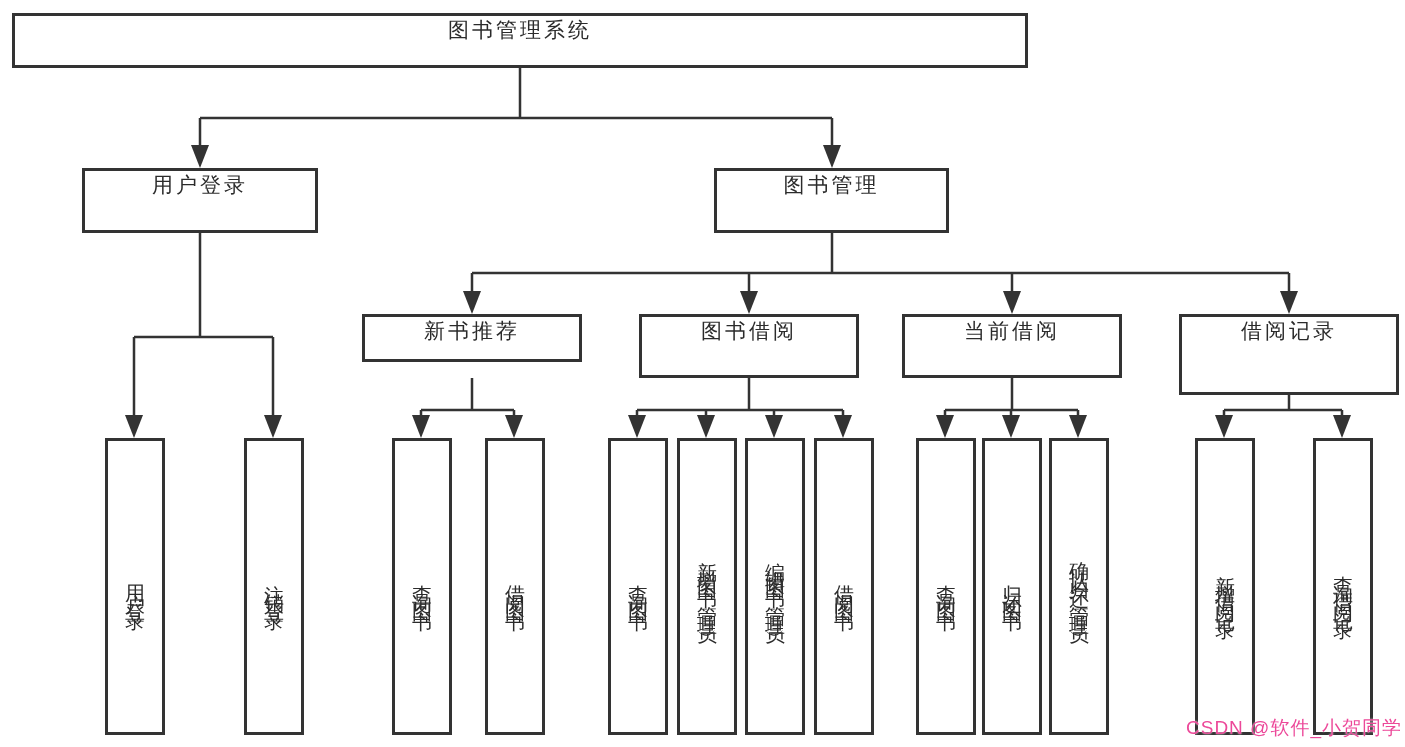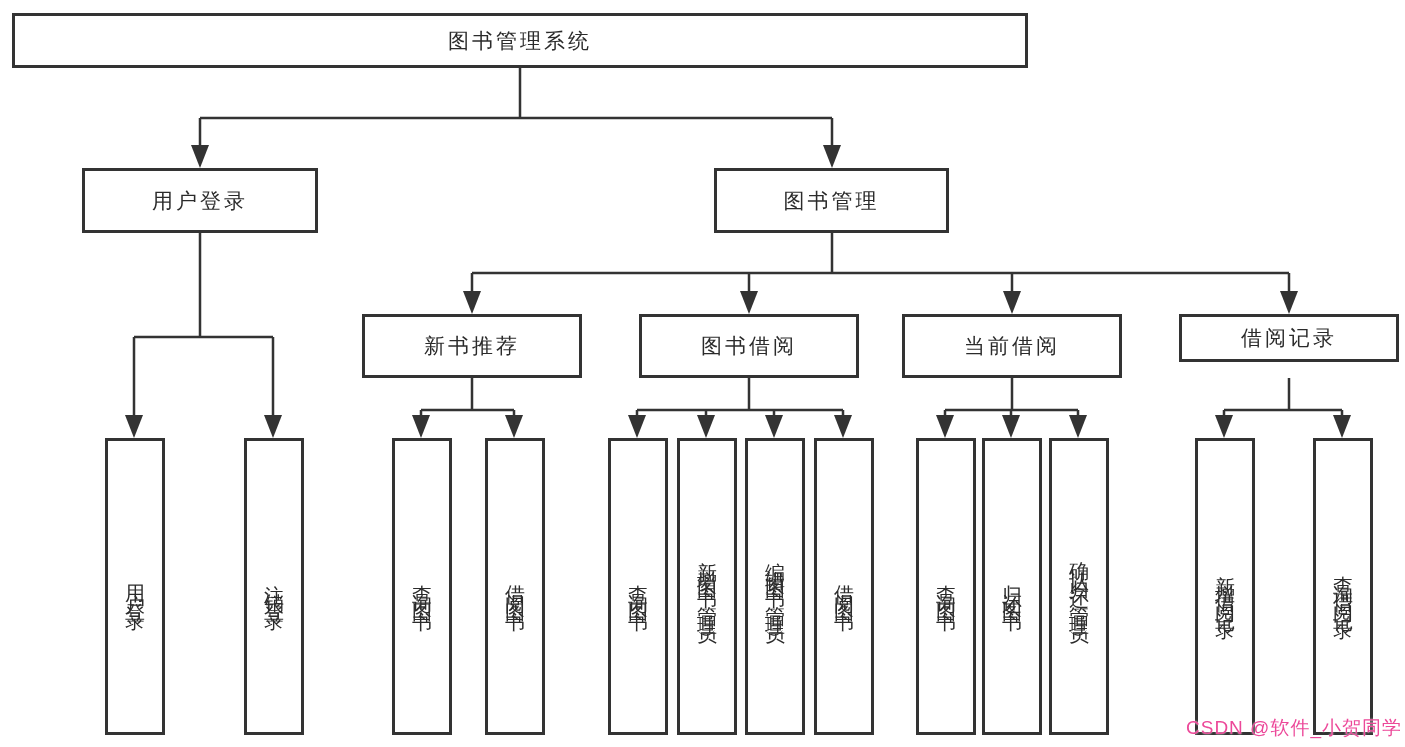--- a/index.html
+++ b/index.html
@@ -5,21 +5,21 @@
   html,body{margin:0;padding:0;background:#ffffff;}
   .canvas{
     position:relative;width:1405px;height:747px;background:#ffffff;overflow:hidden;
     font-family:"Liberation Sans","DejaVu Sans",sans-serif;color:#2b2b2b;
   }
   .wires{position:absolute;left:0;top:0;}
   .ln{stroke:#333333;stroke-width:2.5;fill:none;}
   .arrow{fill:#333333;stroke:none;}
   .box{
     position:absolute;box-sizing:border-box;background:#ffffff;border:3px solid #333333;
-    display:flex;align-items:center;justify-content:center;
+    display:flex;justify-content:center;
     font-size:21px;letter-spacing:3px;white-space:nowrap;
   }
   .leaf{
     position:absolute;box-sizing:border-box;background:#ffffff;border:3px solid #333333;
     top:438px;height:297px;width:60px;
     display:flex;align-items:center;justify-content:center;
   }
   .vtext{
     writing-mode:vertical-rl;text-orientation:mixed;
     font-size:20px;letter-spacing:9px;line-height:1.05;white-space:nowrap;
@@ -70,30 +70,30 @@
     <span>图书管理系统</span>
   </div>
 
   <div class="box" style="left:82px;top:168px;width:236px;height:65px">
     <span>用户登录</span>
   </div>
   <div class="box" style="left:714px;top:168px;width:235px;height:65px">
     <span>图书管理</span>
   </div>
 
-  <div class="box" style="left:362px;top:314px;width:220px;height:64px">
+  <div class="box" style="left:362px;top:314px;width:220px;height:48px">
     <span>新书推荐</span>
   </div>
   <div class="box" style="left:639px;top:314px;width:220px;height:64px">
     <span>图书借阅</span>
   </div>
   <div class="box" style="left:902px;top:314px;width:220px;height:64px">
     <span>当前借阅</span>
   </div>
-  <div class="box" style="left:1179px;top:314px;width:220px;height:48px">
+  <div class="box" style="left:1179px;top:314px;width:220px;height:81px">
     <span>借阅记录</span>
   </div>
 
   <div class="leaf" style="left:105px">
     <span class="vtext">用户登录</span>
   </div>
   <div class="leaf" style="left:244px">
     <span class="vtext">注销登录</span>
   </div>
 

